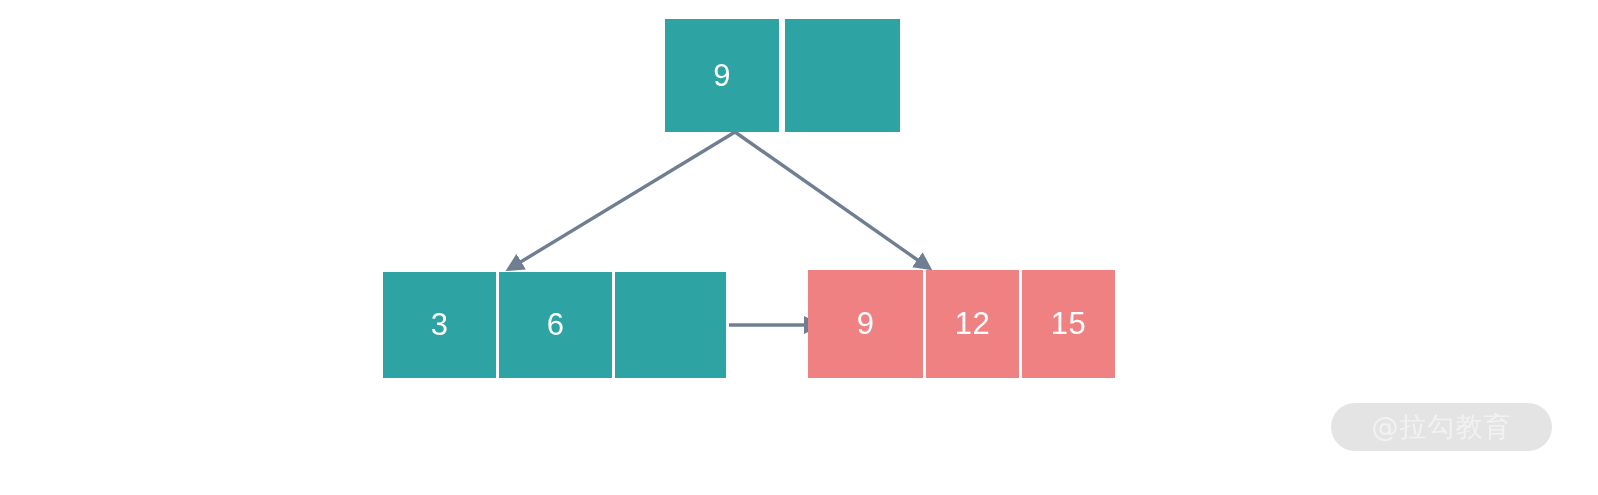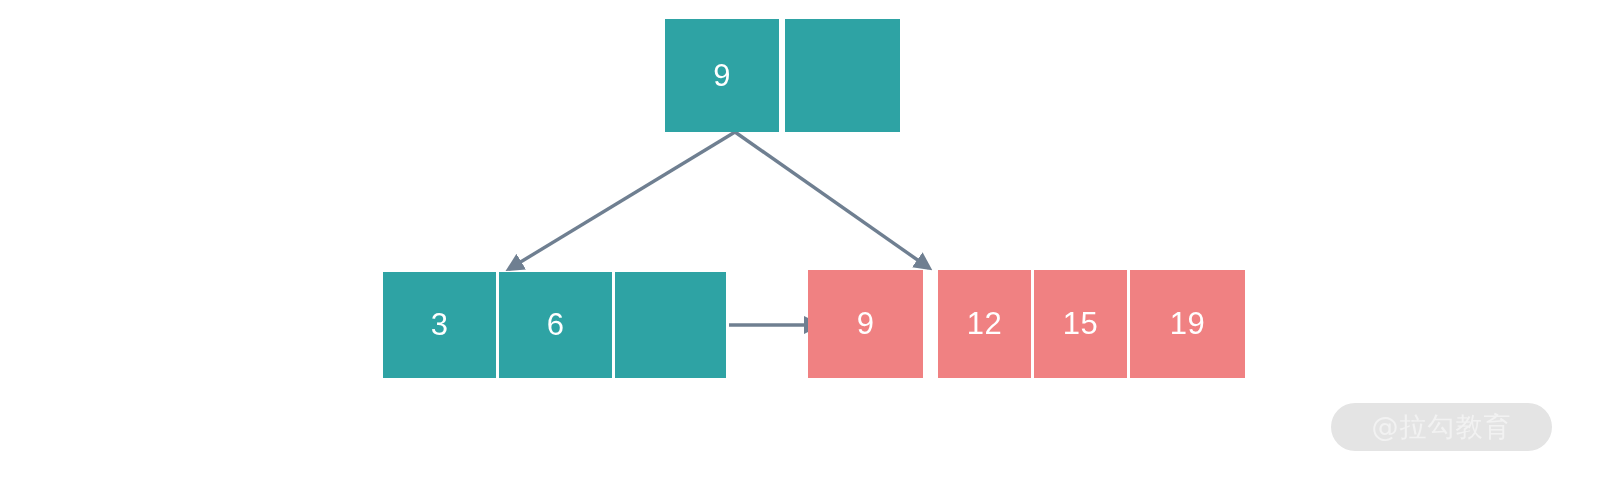--- a/index.html
+++ b/index.html
@@ -77,21 +77,21 @@
     top: 270px;
     width: 469px;
     height: 108px;
   }
   #leaf-right .cell {
     background: #f08182;
     height: 108px;
     font-size: 31px;
   }
   #leaf-right .cell.c0 { width: 115px; }
-  #leaf-right .cell.c1 { width: 93px; margin-left: 12px; }
+  #leaf-right .cell.c1 { width: 93px; }
   #leaf-right .cell.c2 { width: 93px; }
   #leaf-right .cell.c3 { width: 115px; }
   #leaf-right .cell.gap { width: 3px; background: #ffffff; }
 
   
   #edges {
     position: absolute;
     left: 0;
     top: 0;
     width: 1598px;
@@ -153,20 +153,19 @@
     <div class="cell c2"></div>
   </div>
 
   <div class="node" id="leaf-right">
     <div class="cell c0">9</div>
     <div class="cell gap"></div>
     <div class="cell c1">12</div>
     <div class="cell gap"></div>
     <div class="cell c2">15</div>
     <div class="cell gap"></div>
-    <div class="cell c3">19</div>
   </div>
 
   <div id="watermark">
     <span class="wm-text">@拉勾教育</span>
   </div>
 
 </div>
 
 </body></html>

